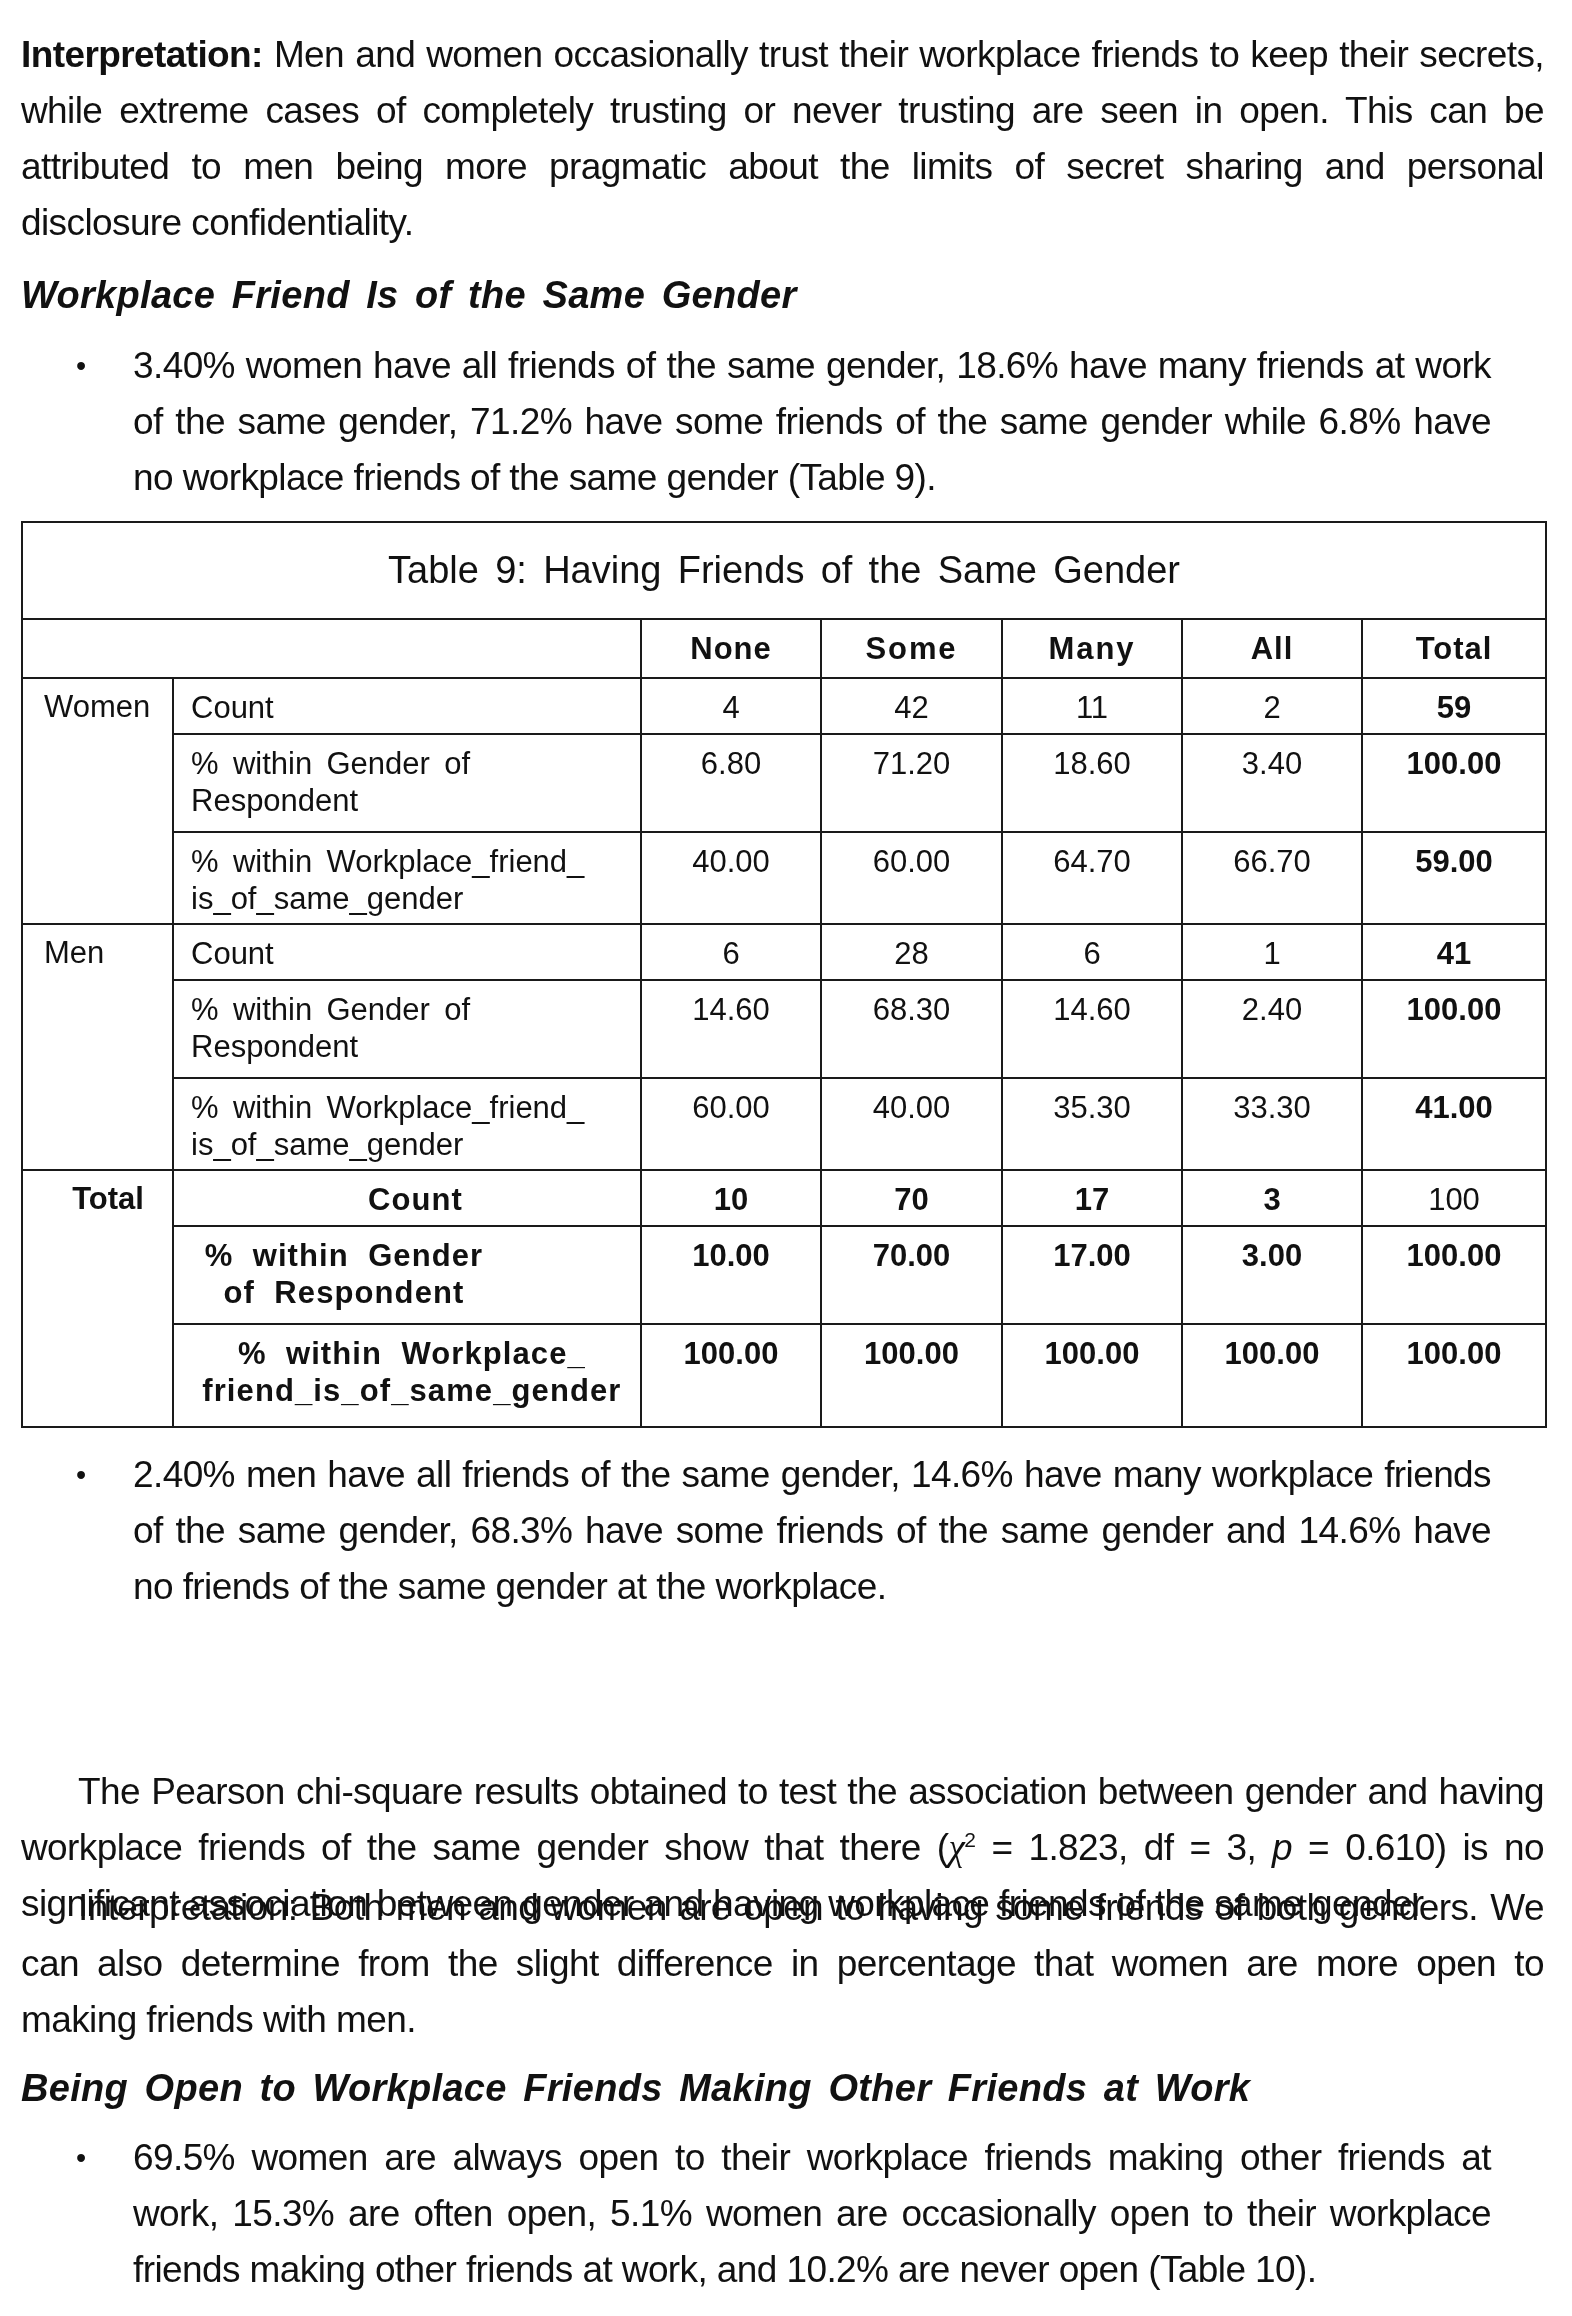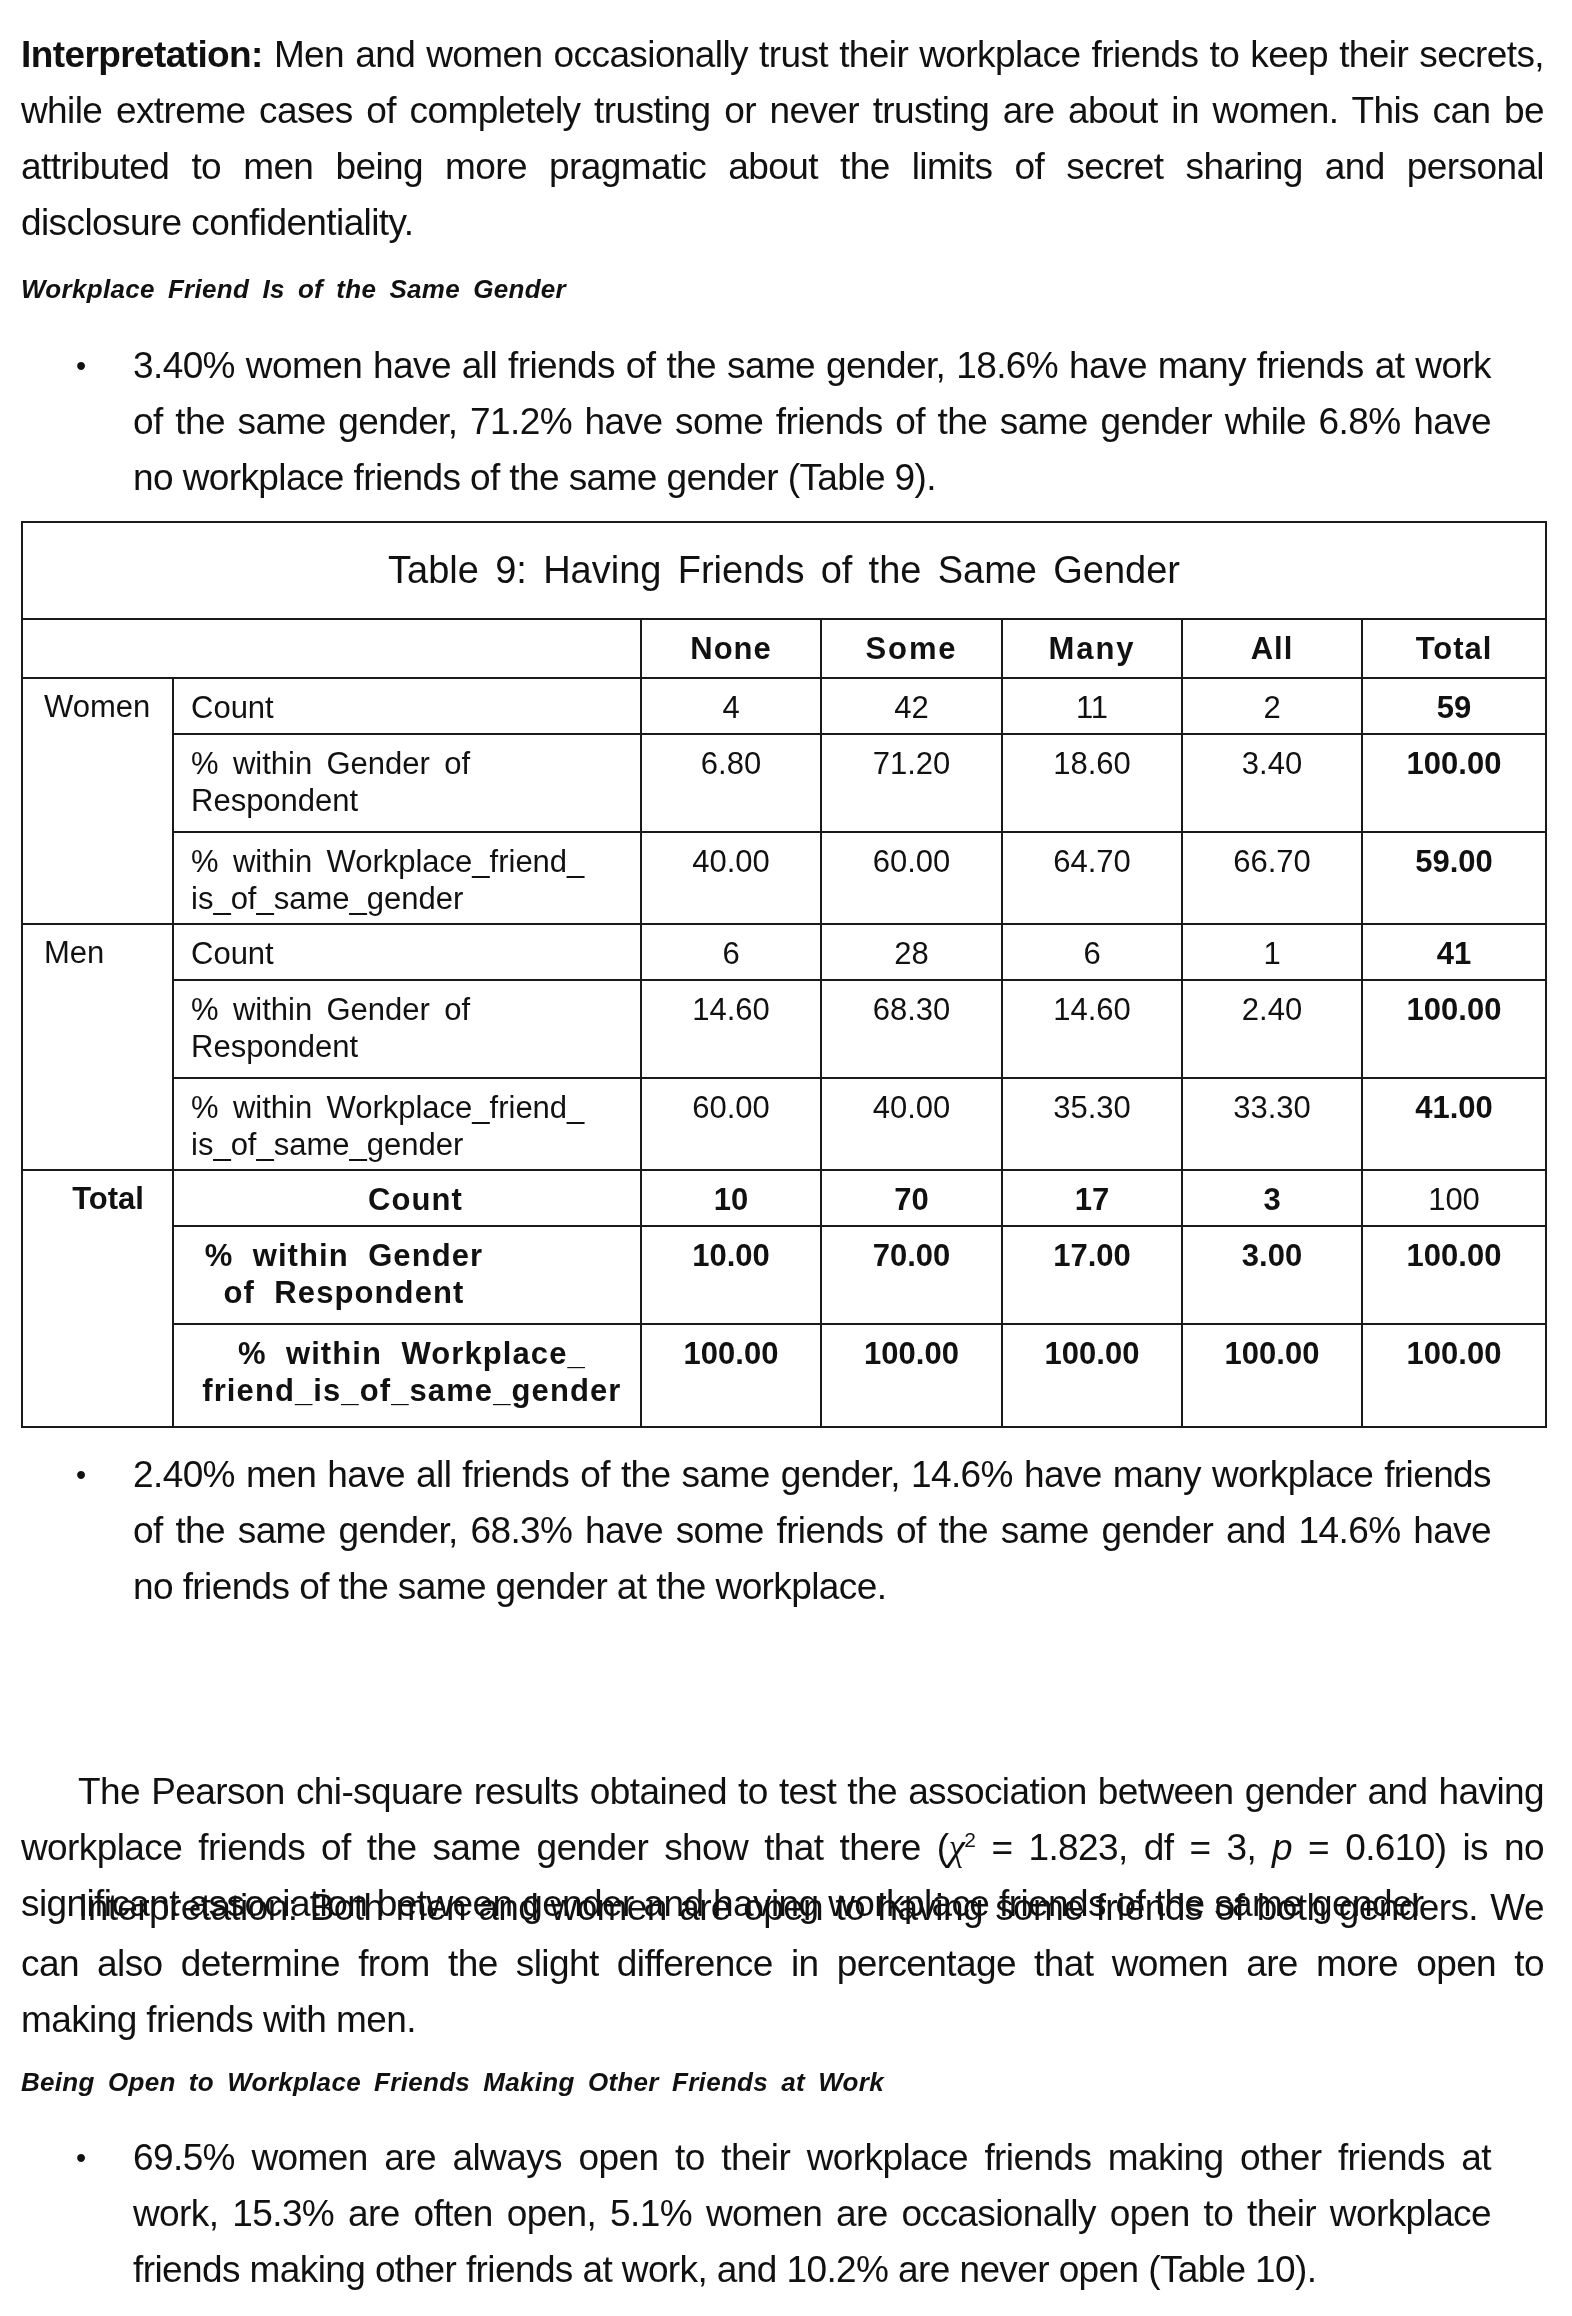--- a/index.html
+++ b/index.html
@@ -7,21 +7,21 @@
     width: 1572px; height: 2316px; position: relative; overflow: hidden;
     font-family: "Liberation Sans", sans-serif; color: #111111;
   }
   .para {
     position: absolute; left: 21px; width: 1523px;
     font-size: 37px; line-height: 56px; text-align: justify;
     letter-spacing: -0.6px;
   }
   .para.indent { text-indent: 57px; }
   .heading {
-    position: absolute; left: 21px; font-size: 26px; font-weight: bold;
+    position: absolute; left: 21px; font-size: 38px; font-weight: bold;
     font-style: italic; letter-spacing: 0.3px; word-spacing: 5.7px;
   }
   .bullet {
     position: absolute; left: 76px; width: 1415px;
     font-size: 37px; line-height: 56px; letter-spacing: -0.6px;
   }
   .bullet .dot {
     position: absolute; left: 0; top: 0; font-size: 29px;
   }
   .bullet .btext { display: block; margin-left: 57px; text-align: justify; }
@@ -49,21 +49,21 @@
   .r-pg { height: 98px; padding-left: 19px; }
   .r-pw { height: 92px; }
   .r-tpw { height: 103px; }
   i.var { font-family: "Liberation Serif", serif; font-style: italic; }
   sup { font-size: 21px; vertical-align: 13.4px; line-height: 0; }
 </style>
 </head>
 <body>
 
 <div class="para" style="top:27px;">
-  <b>Interpretation:</b><span> Men and women occasionally trust their workplace friends to keep their secrets, while extreme cases of completely trusting or never trusting are about in women. This can be attributed to men being more pragmatic about the limits of secret sharing and personal disclosure confidentiality.</span>
+  <b>Interpretation:</b><span> Men and women occasionally trust their workplace friends to keep their secrets, while extreme cases of completely trusting or never trusting are seen in open. This can be attributed to men being more pragmatic about the limits of secret sharing and personal disclosure confidentiality.</span>
 </div>
 
 <div class="heading" style="top:274px;">Workplace Friend Is of the Same Gender</div>
 
 <div class="bullet" style="top:338px;">
   <span class="dot">•</span>
   <span class="btext">3.40% women have all friends of the same gender, 18.6% have many friends at work of the same gender, 71.2% have some friends of the same gender while 6.8% have no workplace friends of the same gender (Table 9).</span>
 </div>
 
 <table class="tbl">

